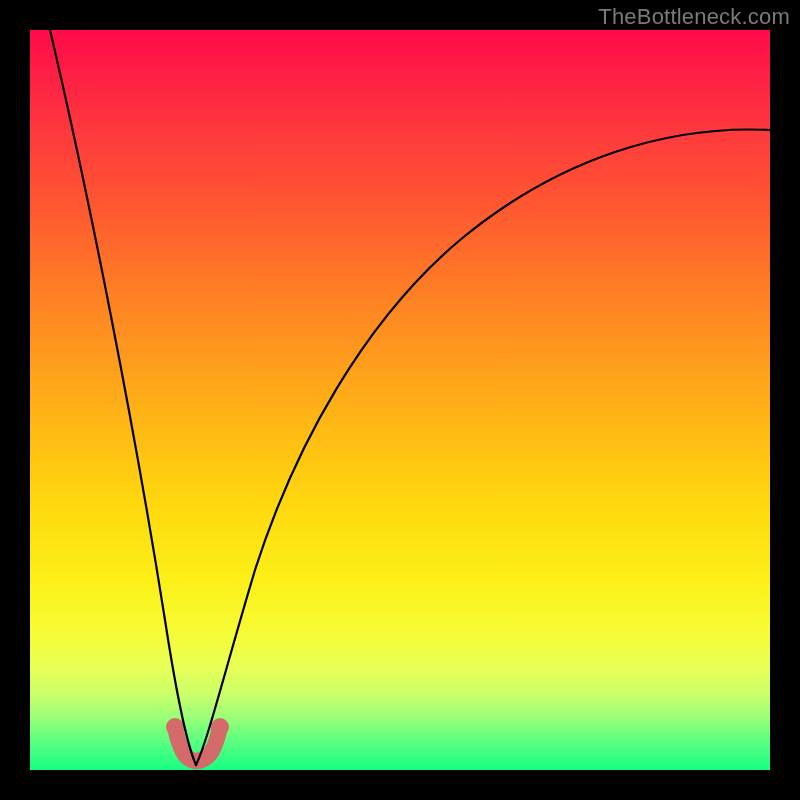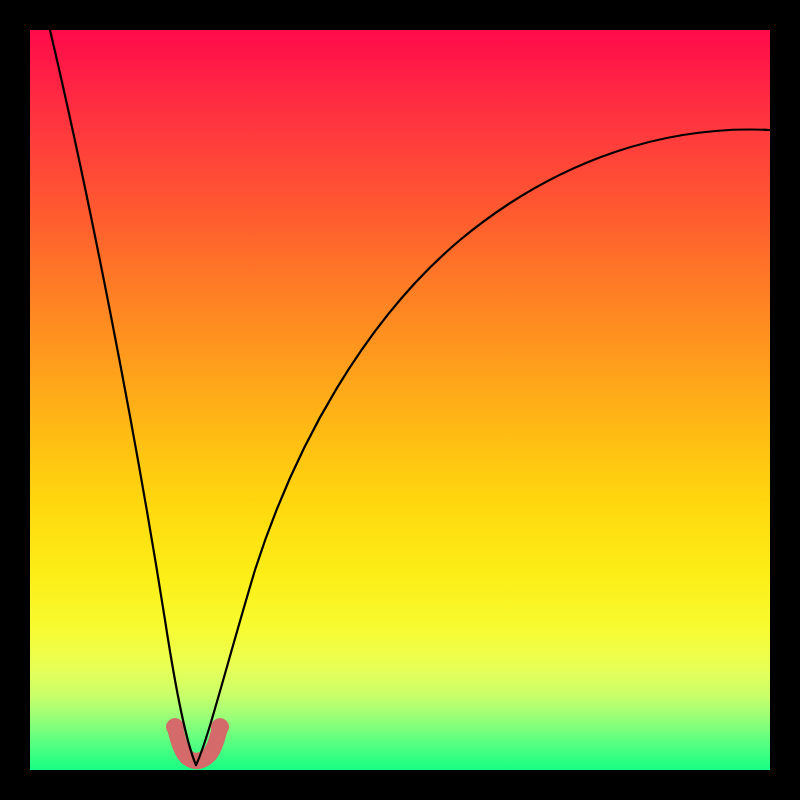--- a/index.html
+++ b/index.html
@@ -98,13 +98,14 @@
       <path class="main" d="M 20 0
                C 60 170, 105 400, 135 590
                C 145 655, 155 710, 166 735"></path>
       <path class="main" d="M 166 735
                C 178 710, 195 640, 225 540
                C 265 415, 335 290, 430 210
                C 530 127, 640 95, 740 100"></path>
     </svg>
   </div>
 
+  <div class="watermark">TheBottleneck.com</div>
 </div>
 
 </body></html>

